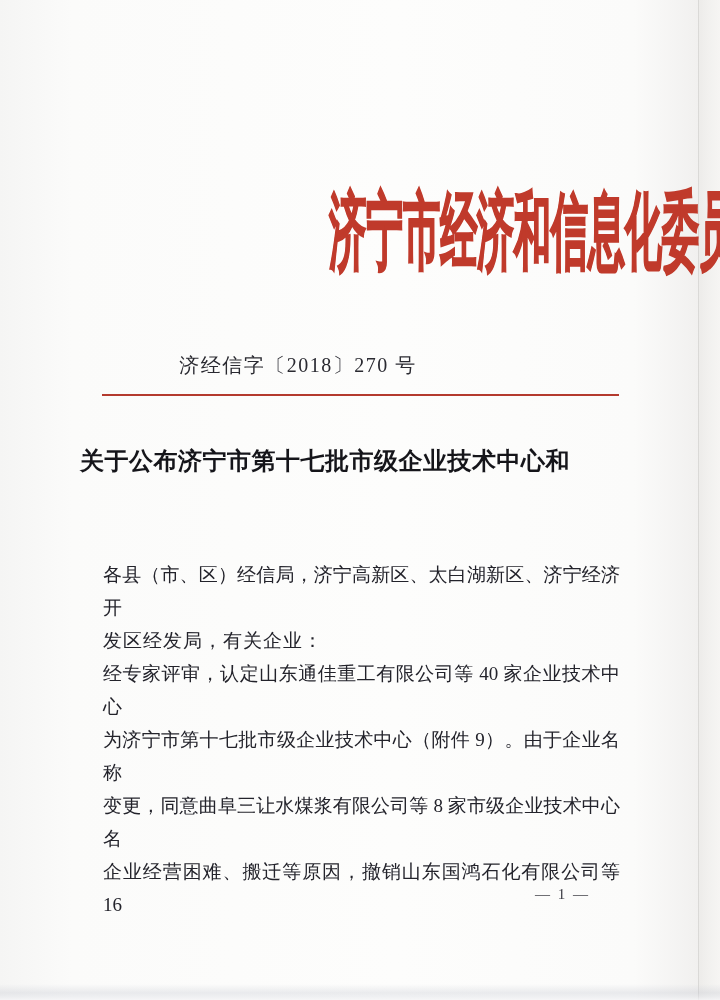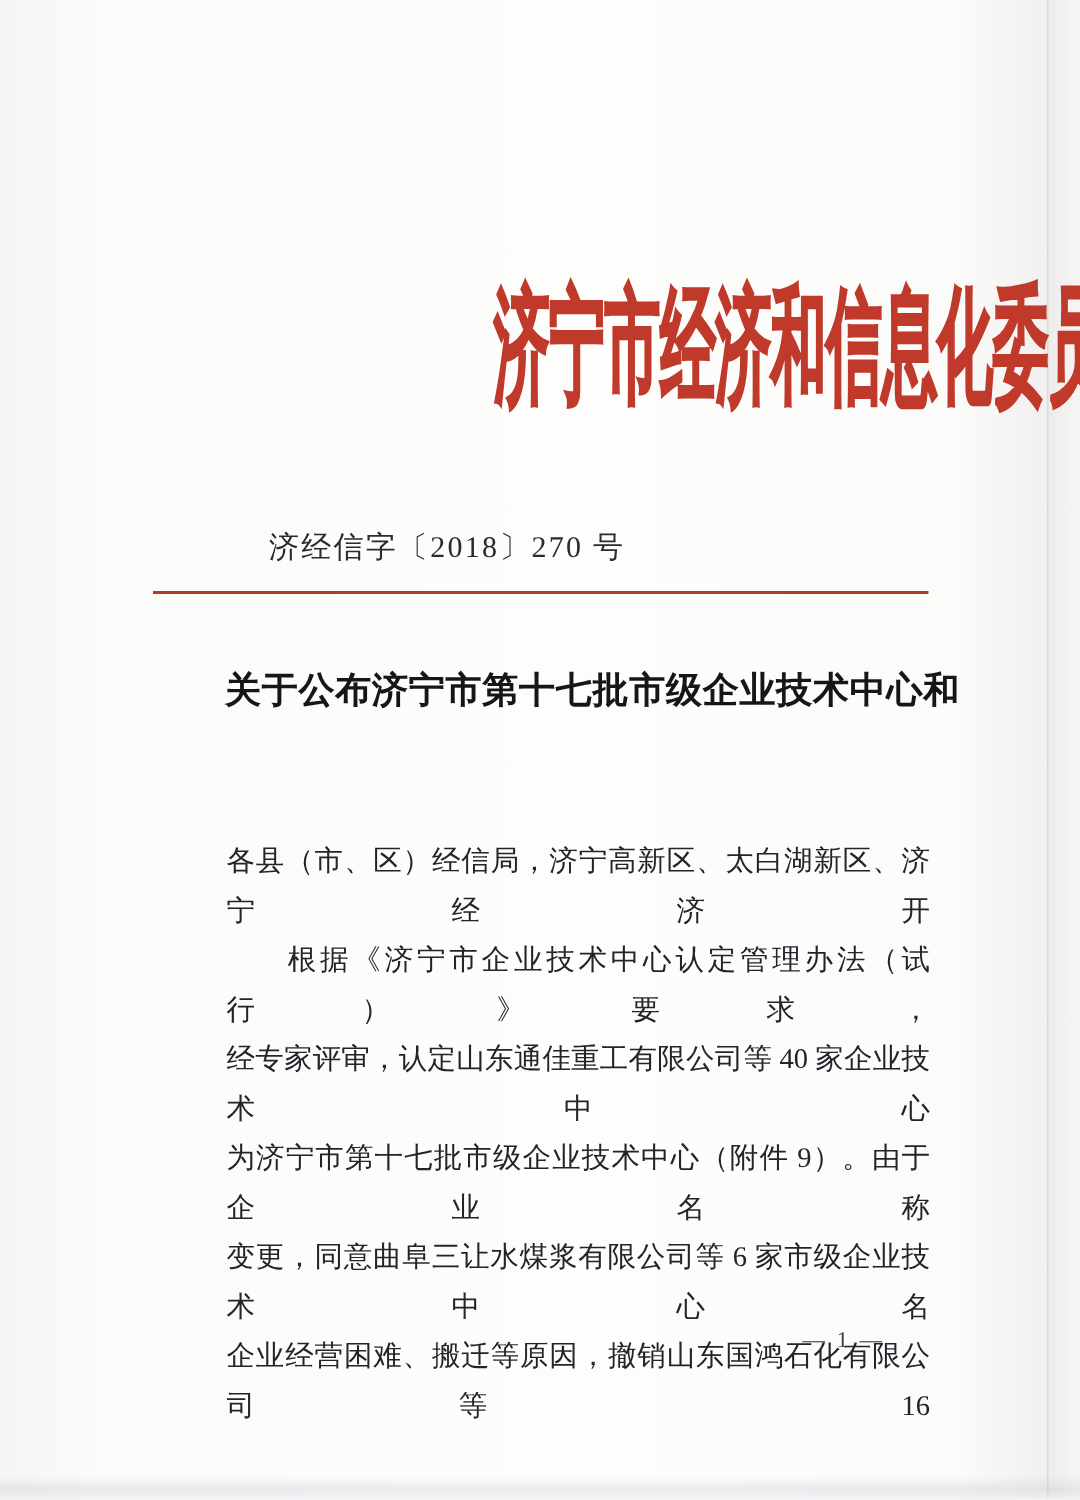--- a/index.html
+++ b/index.html
@@ -85,39 +85,39 @@
     height: 2px;
     background: #b43a2e;
   }
 
   
   .doc-title {
     position: absolute;
     top: 443px;
     left: 80px;
     width: 560px;
-    text-align: right;
+    text-align: left;
     font-size: 24px;
     line-height: 37px;
     font-weight: 900;
     color: #15151a;
     letter-spacing: 0.5px;
   }
 
   
   .doc-body {
     position: absolute;
     top: 558px;
     left: 103px;
     width: 517px;
     font-size: 19px;
     line-height: 33px;
     color: #23232b;
   }
-  .doc-body .line { letter-spacing: 1px; margin-left: 48px; }
+  .doc-body .line { letter-spacing: 1px; }
   .doc-body .fill {
     text-align: justify;
     text-align-last: justify;
     text-justify: inter-character;
     letter-spacing: 0;
   }
   .doc-body .indent { text-indent: 2.15em; }
 
   
   .page-number {
@@ -150,24 +150,24 @@
   <div class="doc-number">济经信字〔2018〕270 号</div>
 
   <div class="red-divider"></div>
 
   <div class="doc-title">
     <div>关于公布济宁市第十七批市级企业技术中心和</div>
   </div>
 
   <div class="doc-body">
     <div class="line fill">各县（市、区）经信局，济宁高新区、太白湖新区、济宁经济开</div>
-    <div class="line fill indent">根据《济宁市企业技术中心认定管理办法（试行）》要求，</div>
+    <div class="line">发区经发局，有关企业：</div>
     <div class="line fill">经专家评审，认定山东通佳重工有限公司等 40 家企业技术中心</div>
     <div class="line fill">为济宁市第十七批市级企业技术中心（附件 9）。由于企业名称</div>
-    <div class="line fill">变更，同意曲阜三让水煤浆有限公司等 6 家市级企业技术中心名</div>
+    <div class="line fill">变更，同意曲阜三让水煤浆有限公司等 8 家市级企业技术中心名</div>
     <div class="line fill">企业经营困难、搬迁等原因，撤销山东国鸿石化有限公司等 16</div>
 
   </div>
 
   <div class="page-number">— 1 —</div>
 
   <div class="bottom-scan-edge"></div>
 
 </div>
 

